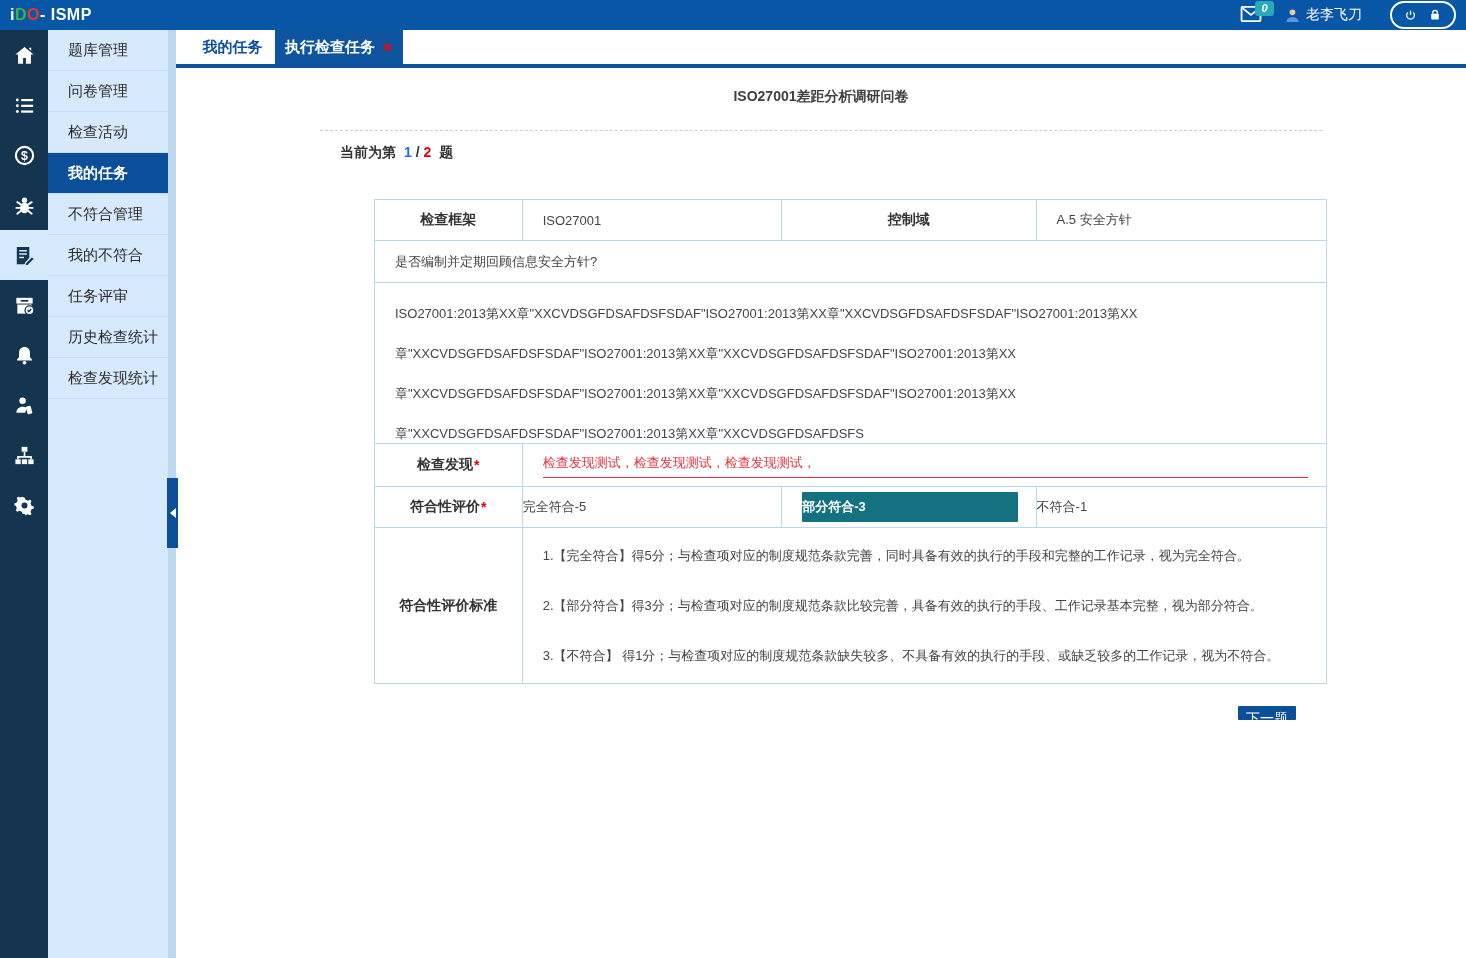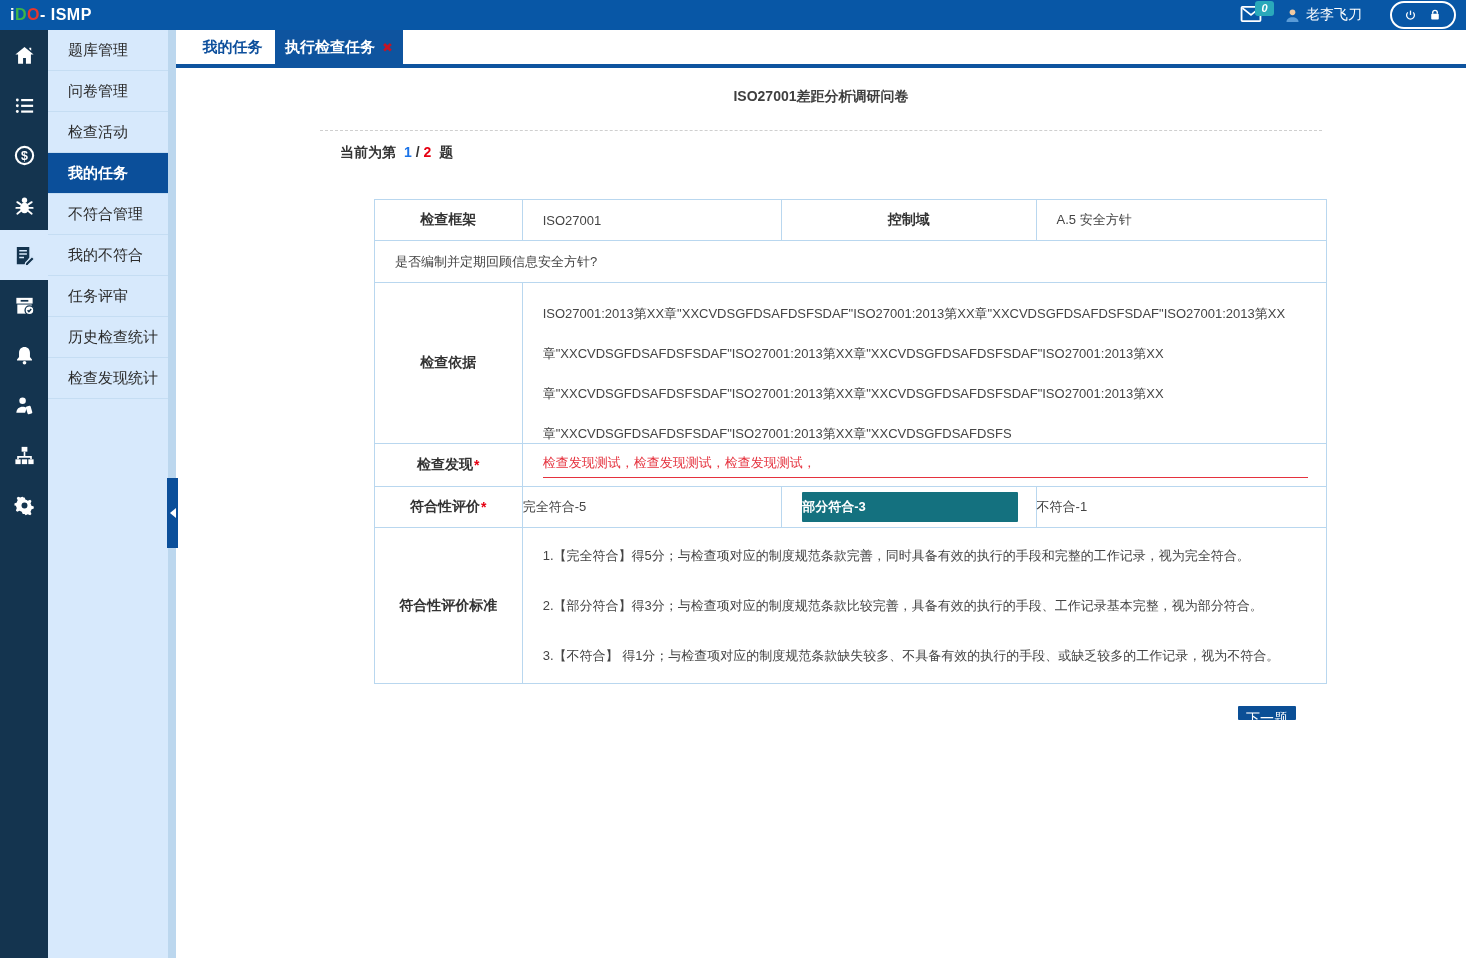--- a/index.html
+++ b/index.html
@@ -265,21 +265,20 @@
       <div class="cell c2 val">ISO27001</div>
       <div class="cell c3 lab">控制域</div>
       <div class="cell c4 val">A.5 安全方针</div>
     </div>
 
     <div class="trow r2">
       <div class="cell span3 val">是否编制并定期回顾信息安全方针?</div>
     </div>
 
     <div class="trow r3">
-      <div class="cell lab">检查依据</div>
       <div class="cell span3 basis-box">
         <div>ISO27001:2013第XX章"XXCVDSGFDSAFDSFSDAF"ISO27001:2013第XX章"XXCVDSGFDSAFDSFSDAF"ISO27001:2013第XX</div>
         <div>章"XXCVDSGFDSAFDSFSDAF"ISO27001:2013第XX章"XXCVDSGFDSAFDSFSDAF"ISO27001:2013第XX</div>
         <div>章"XXCVDSGFDSAFDSFSDAF"ISO27001:2013第XX章"XXCVDSGFDSAFDSFSDAF"ISO27001:2013第XX</div>
         <div>章"XXCVDSGFDSAFDSFSDAF"ISO27001:2013第XX章"XXCVDSGFDSAFDSFS</div>
       </div>
     </div>
 
     <div class="trow r4">
       <div class="cell lab">

